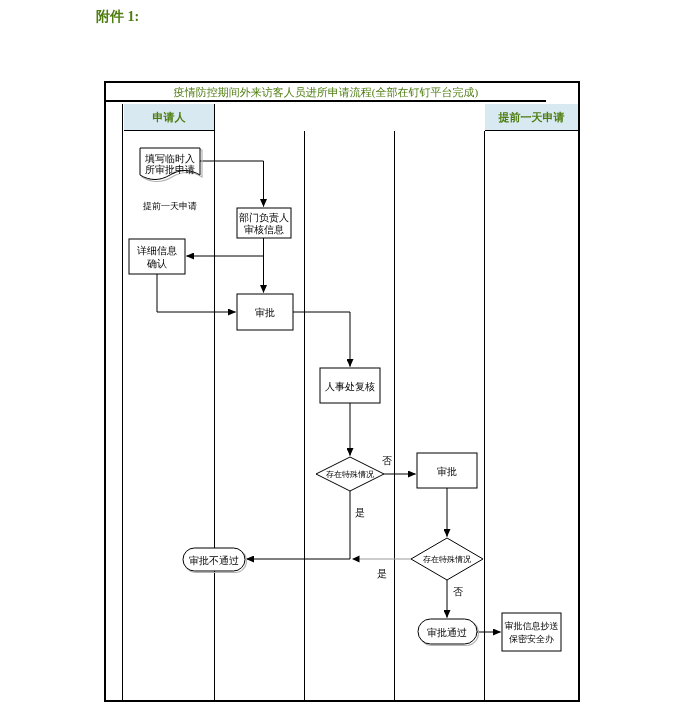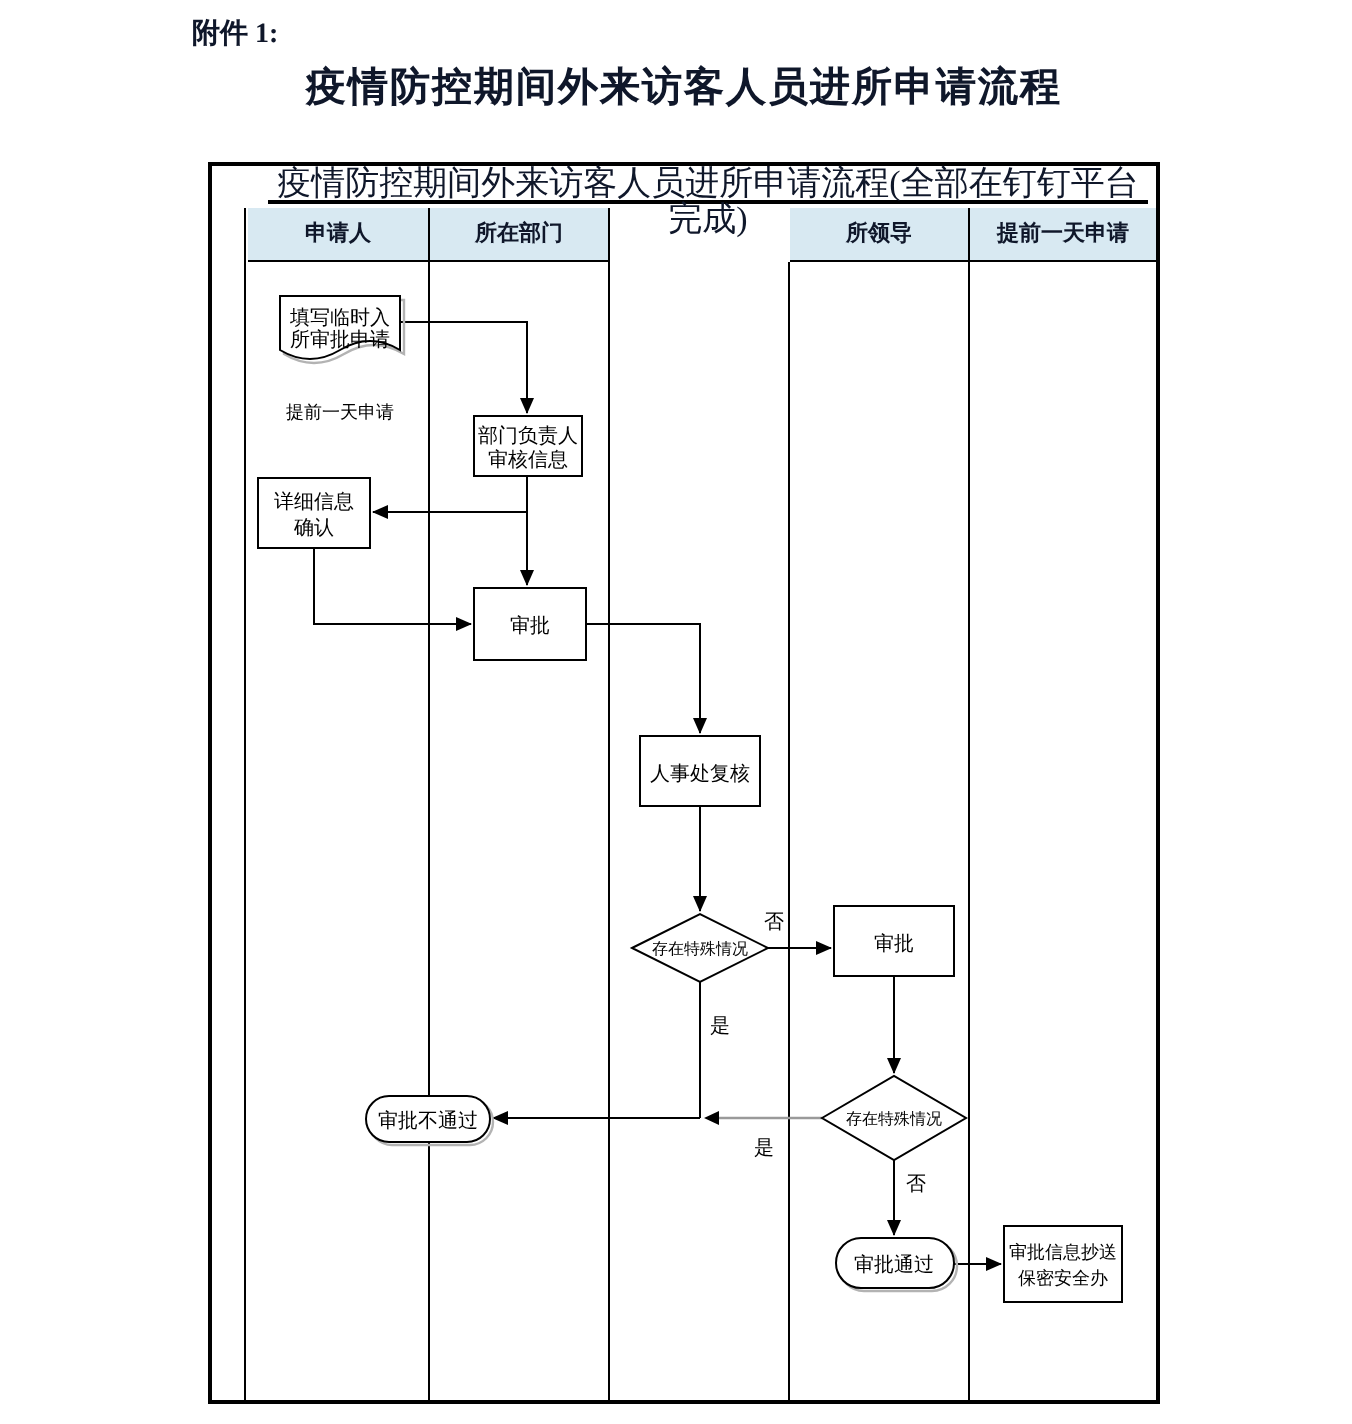--- a/index.html
+++ b/index.html
@@ -1,27 +1,27 @@
 <!DOCTYPE html>
 <html><head>
 <meta charset="utf-8">
 <style>
   * { margin:0; padding:0; box-sizing:border-box; }
   html,body { background:#ffffff; }
   .page {
     position:relative; width:676px; height:712px; background:#fff;
-    font-family:"Liberation Serif","DejaVu Serif",serif; color:#0f172a; overflow:hidden;
+    font-family:"Liberation Serif","DejaVu Serif",serif; color:#4d7c0f; overflow:hidden;
   }
   .attachment { position:absolute; left:96px; top:8px; font-size:14px; font-weight:bold; }
   .doc-title  { position:absolute; left:104px; top:30px; width:476px; text-align:center;
                 font-size:20px; font-weight:bold; letter-spacing:1px; }
   .flow-table { position:absolute; left:104px; top:81px; width:476px; height:621px;
                 border:2px solid #000; }
   .table-header-row { position:absolute; left:0; top:0; width:440px; height:19px;
-                border-bottom:2px solid #000; text-align:center; line-height:18px; font-size:17px;margin-left:28px; }
+                border-bottom:2px solid #000; text-align:center; line-height:18px; font-size:11px; }
   .gutter-col { position:absolute; left:0; top:21px; width:17px; height:596px;
                 border-right:1px solid #000; background:#fff; }
   .lane-head  { position:absolute; top:21px; height:27px; background:#d8e9f2;
                 border-bottom:1px solid #000; border-right:1px solid #000;
                 text-align:center; line-height:26px; font-size:11px; font-weight:600; }
   .lh1 { left:18px;  width:91px; }
   .lh2 { left:109px; width:90px; }
   .lh3 { left:199px; width:90px; }
   .lh4 { left:289px; width:90px; }
   .lh5 { left:379px; width:93px; border-right:none; }
@@ -33,28 +33,25 @@
   .conn { fill:none; stroke:#000000; stroke-width:1; }
   .conn-gray { fill:none; stroke:#9a9a9a; stroke-width:1.2; }
   .laneline { stroke:#000000; stroke-width:1; }
 </style>
 </head>
 <body>
 
 <div class="page">
 
   <div class="attachment">附件 1:</div>
-  <div class="doc-title">疫情防控期间外来访客人员进所申请流程</div>
 
   <div class="flow-table">
     <div class="table-header-row">疫情防控期间外来访客人员进所申请流程(全部在钉钉平台完成)</div>
     <div class="gutter-col"></div>
     <div class="lane-head lh1" style="background: rgb(216, 233, 242);">申请人</div>
-    <div class="lane-head lh2" style="background: rgb(216, 233, 242);">所在部门</div>
-    <div class="lane-head lh4" style="background: rgb(216, 233, 242);">所领导</div>
     <div class="lane-head lh5" style="background: rgb(216, 233, 242);">提前一天申请</div>
 
     <svg class="flow" viewBox="0 0 472 617">
       <defs>
         <marker id="ah" markerWidth="8" markerHeight="7" refX="7.5" refY="3.5" orient="auto" markerUnits="userSpaceOnUse">
           <path d="M0,0 L8,3.5 L0,7 Z" fill="#000"></path>
         </marker>
       </defs>
 
       <line class="laneline" x1="108.5" y1="48" x2="108.5" y2="617"></line>

